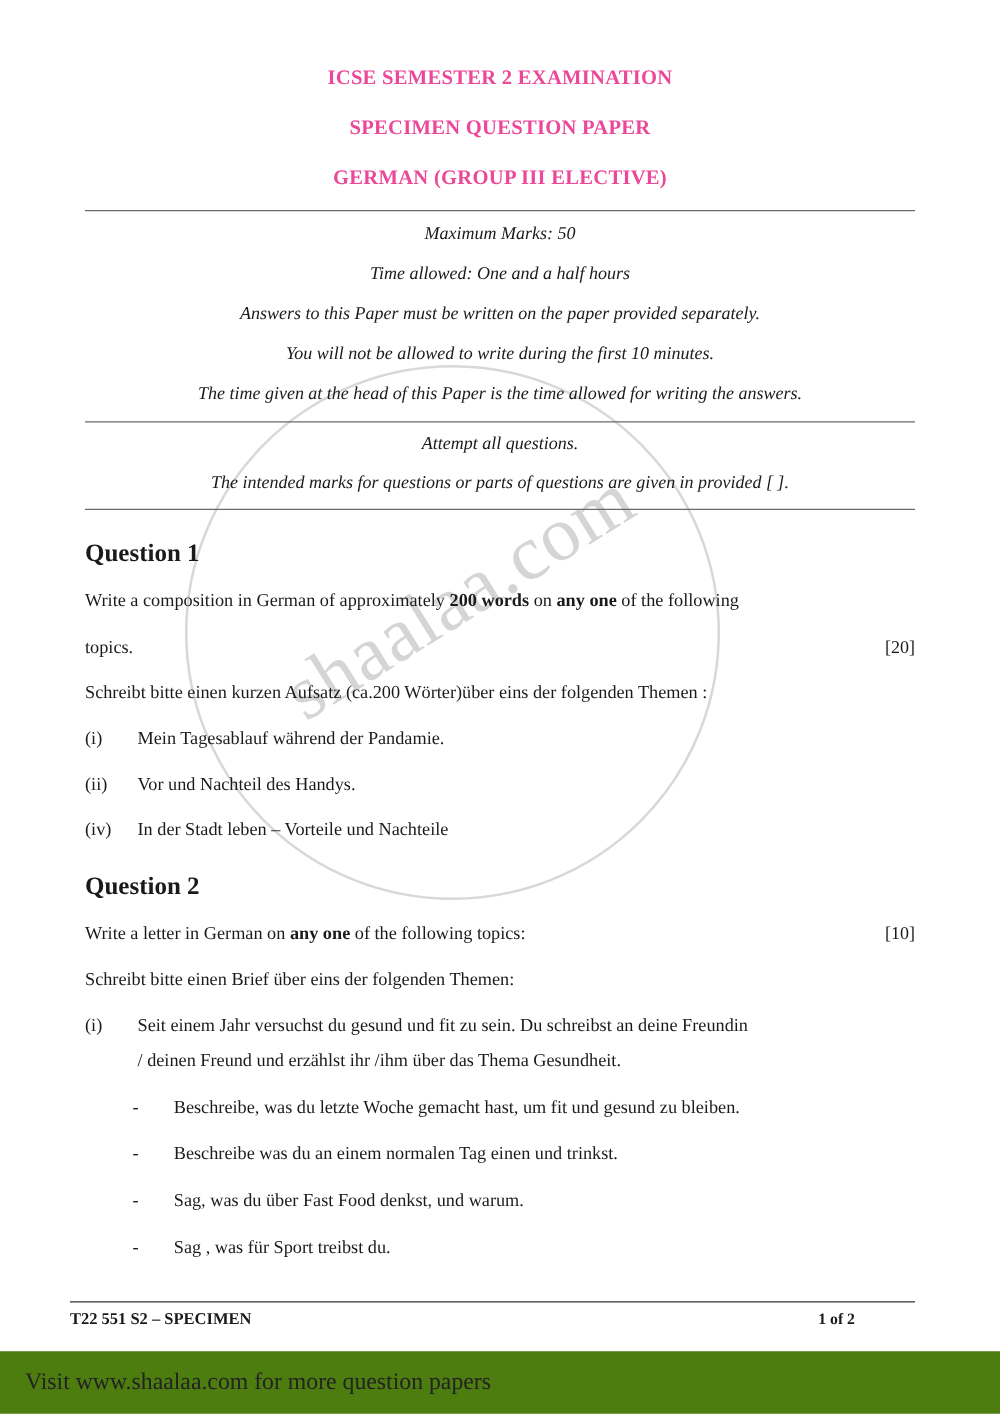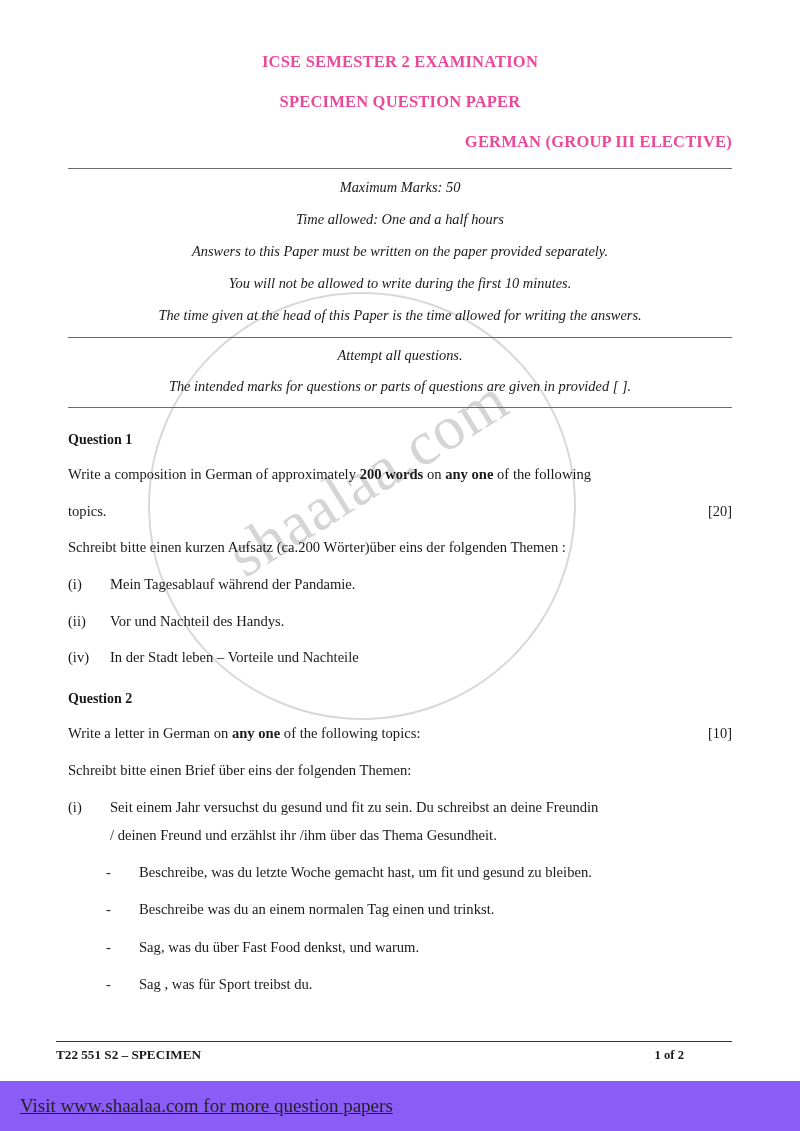--- a/index.html
+++ b/index.html
@@ -64,21 +64,21 @@
   
   .doc-title {
     text-align: center;
     font-weight: bold;
     font-size: 16.5px;
     letter-spacing: .2px;
     margin: 0 0 20px 0;
     color: #ec4899;
   }
   .doc-title.second { margin-bottom: 20px; }
-  .doc-title.third  { margin-bottom: 16px; text-align: right; }
+  .doc-title.third  { margin-bottom: 16px; }
 
   .rule {
     border: none;
     border-top: 1.1px solid #6a6a6a;
     margin: 0;
   }
 
   .instructions {
     padding: 10px 0 6px 0;
   }
@@ -99,21 +99,21 @@
     text-align: center;
     font-style: italic;
     font-size: 14.4px;
   }
   .attempt-block p:last-child { margin-bottom: 6px; }
   .attempt-block b { font-style: italic; font-weight: normal; }
 
   
   .q-head {
     font-weight: bold;
-    font-size: 14px;
+    font-size: 20px;
     margin: 24px 0 16px 0;
   }
   .q-line {
     font-size: 14.6px;
     margin: 0 0 16px 0;
     line-height: 1.42;
     position: relative;
   }
   .q-line.justify {
     text-align: justify;
@@ -184,29 +184,28 @@
     font-size: 12.6px;
   }
 
   
   .banner {
     position: absolute;
     left: 0;
     top: 1081px;
     width: 800px;
     height: 50px;
-    background: #8b5cf6;
+    background: #4d7c0f;
     display: flex;
     align-items: center;
     padding-left: 20px;
     box-sizing: border-box;
     font-family: "Liberation Serif", serif;
     font-size: 19px;
     color: #232323;
-    text-decoration: underline;
   }
 </style>
 </head>
 <body>
 
 <div class="page">
 
   <div class="watermark">
     <div class="ring"></div>
     <div class="wtext">shaalaa.com</div>

